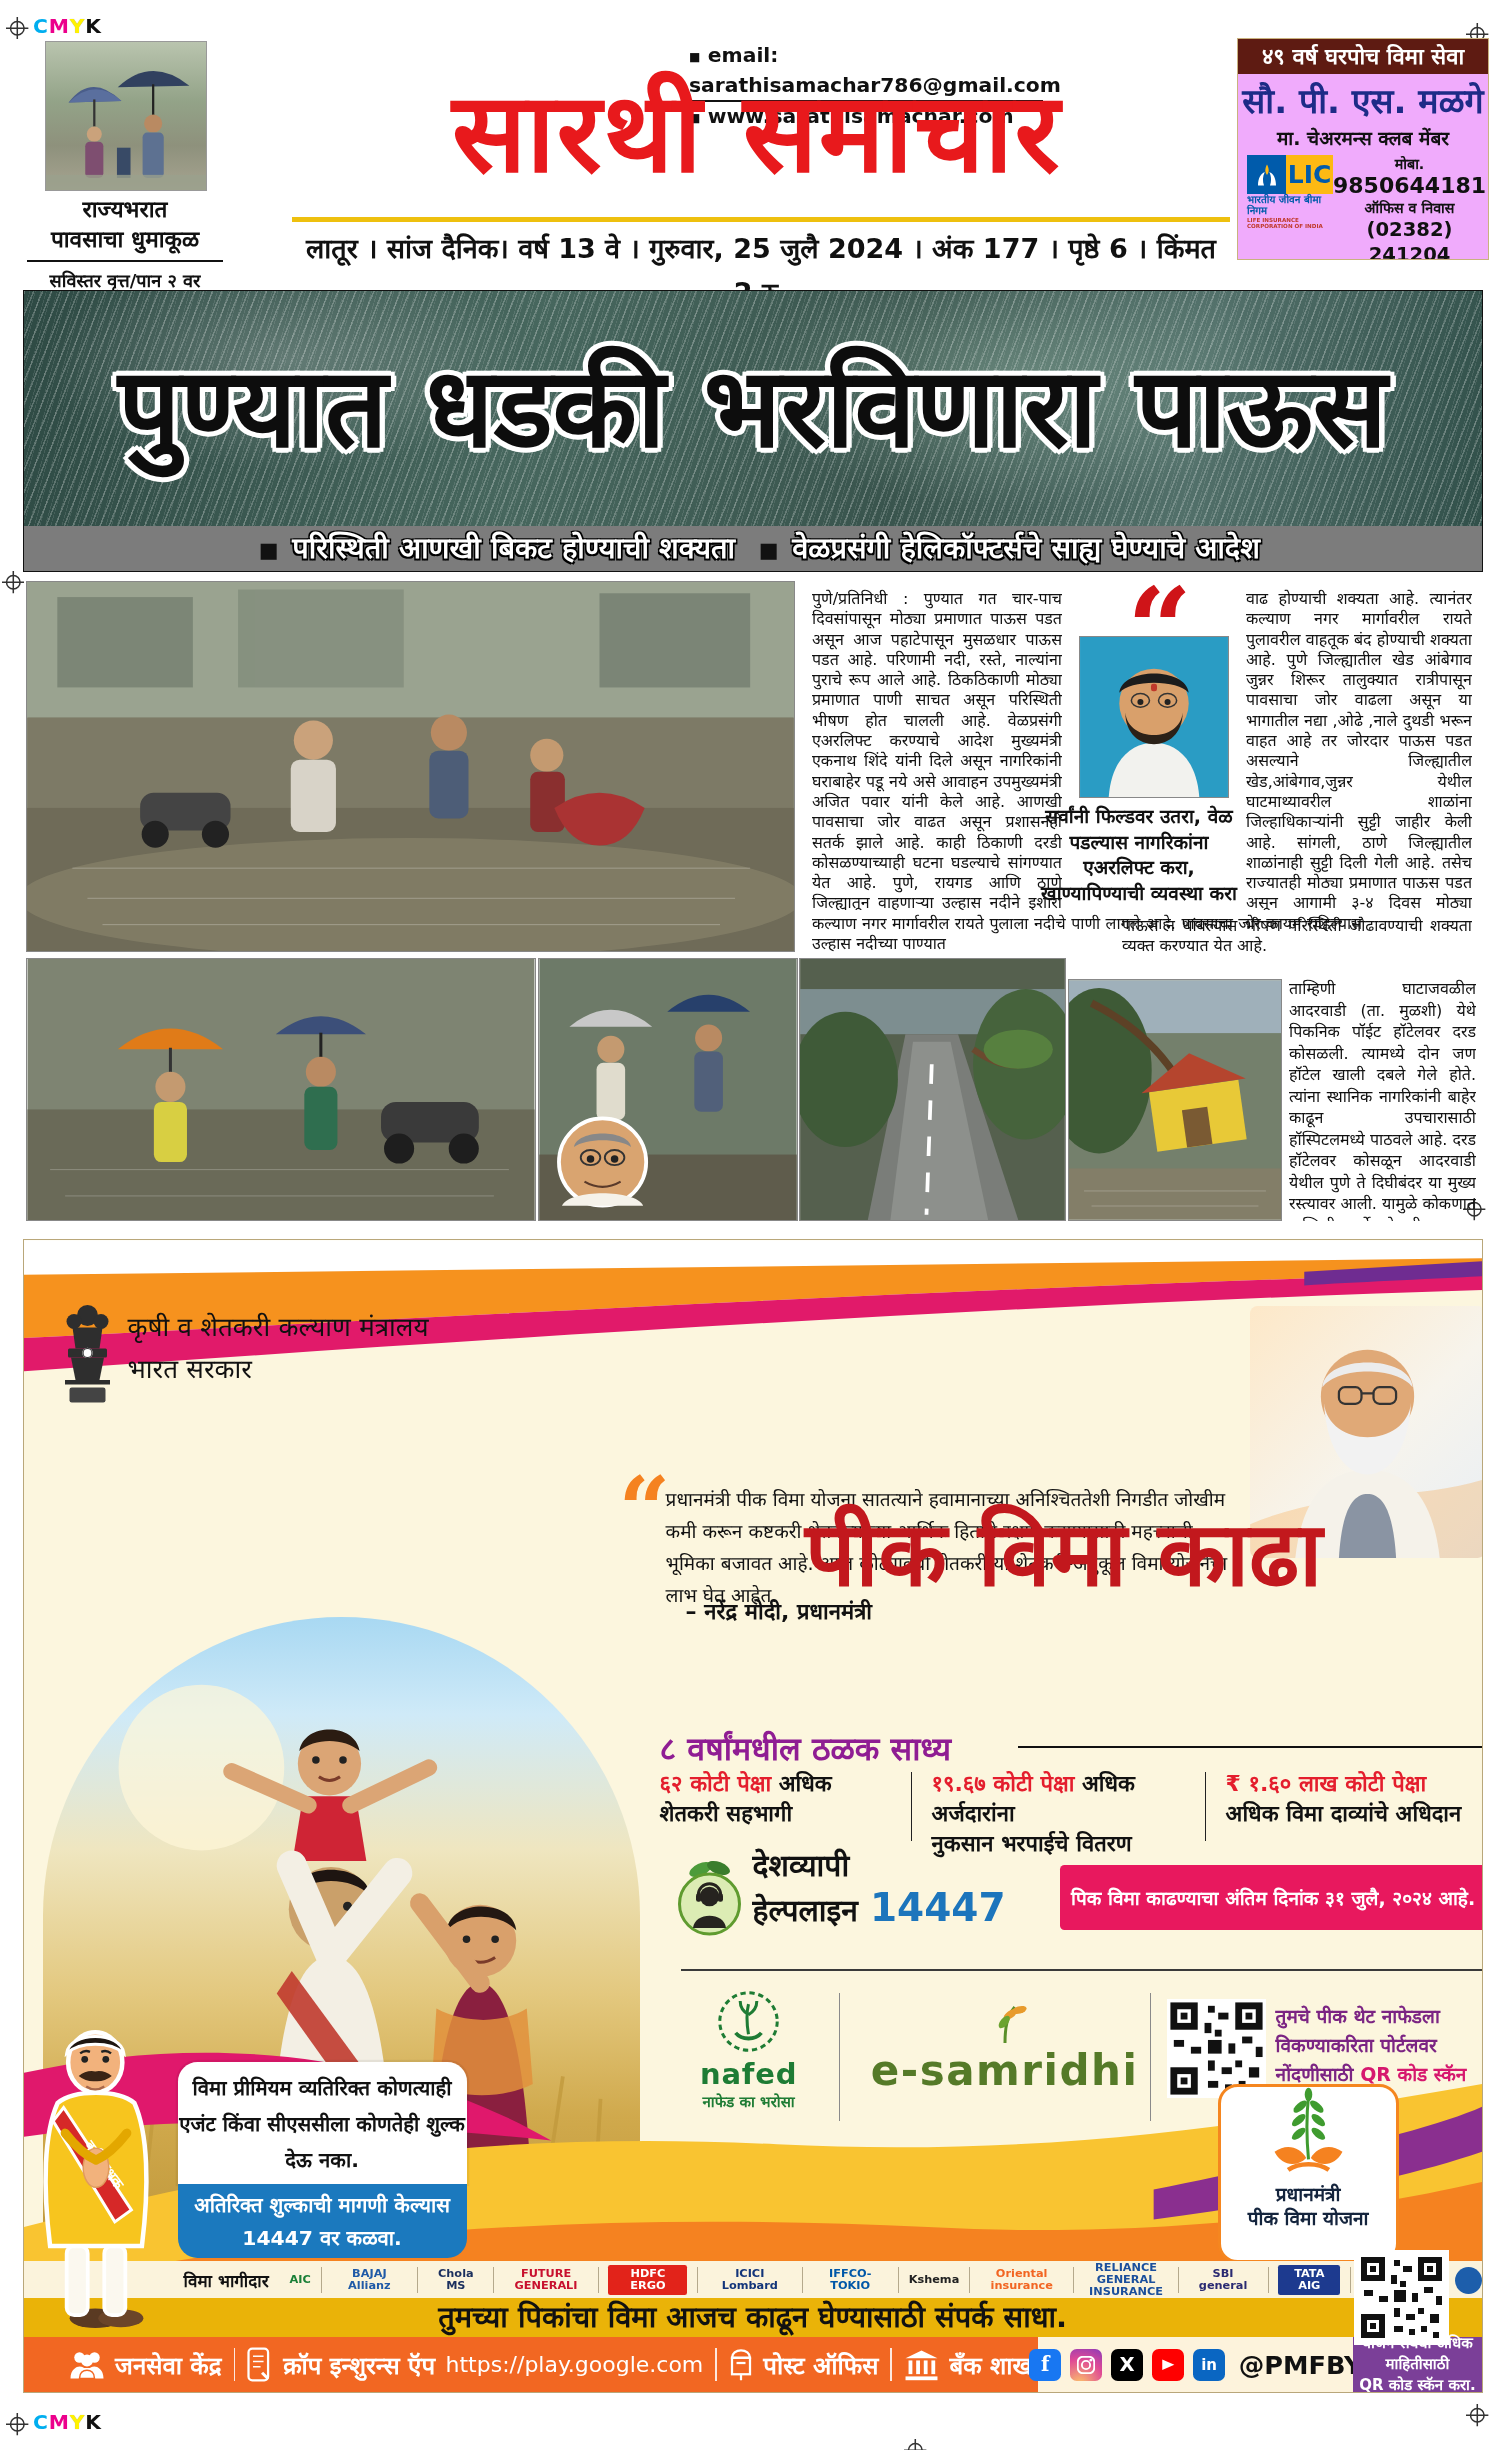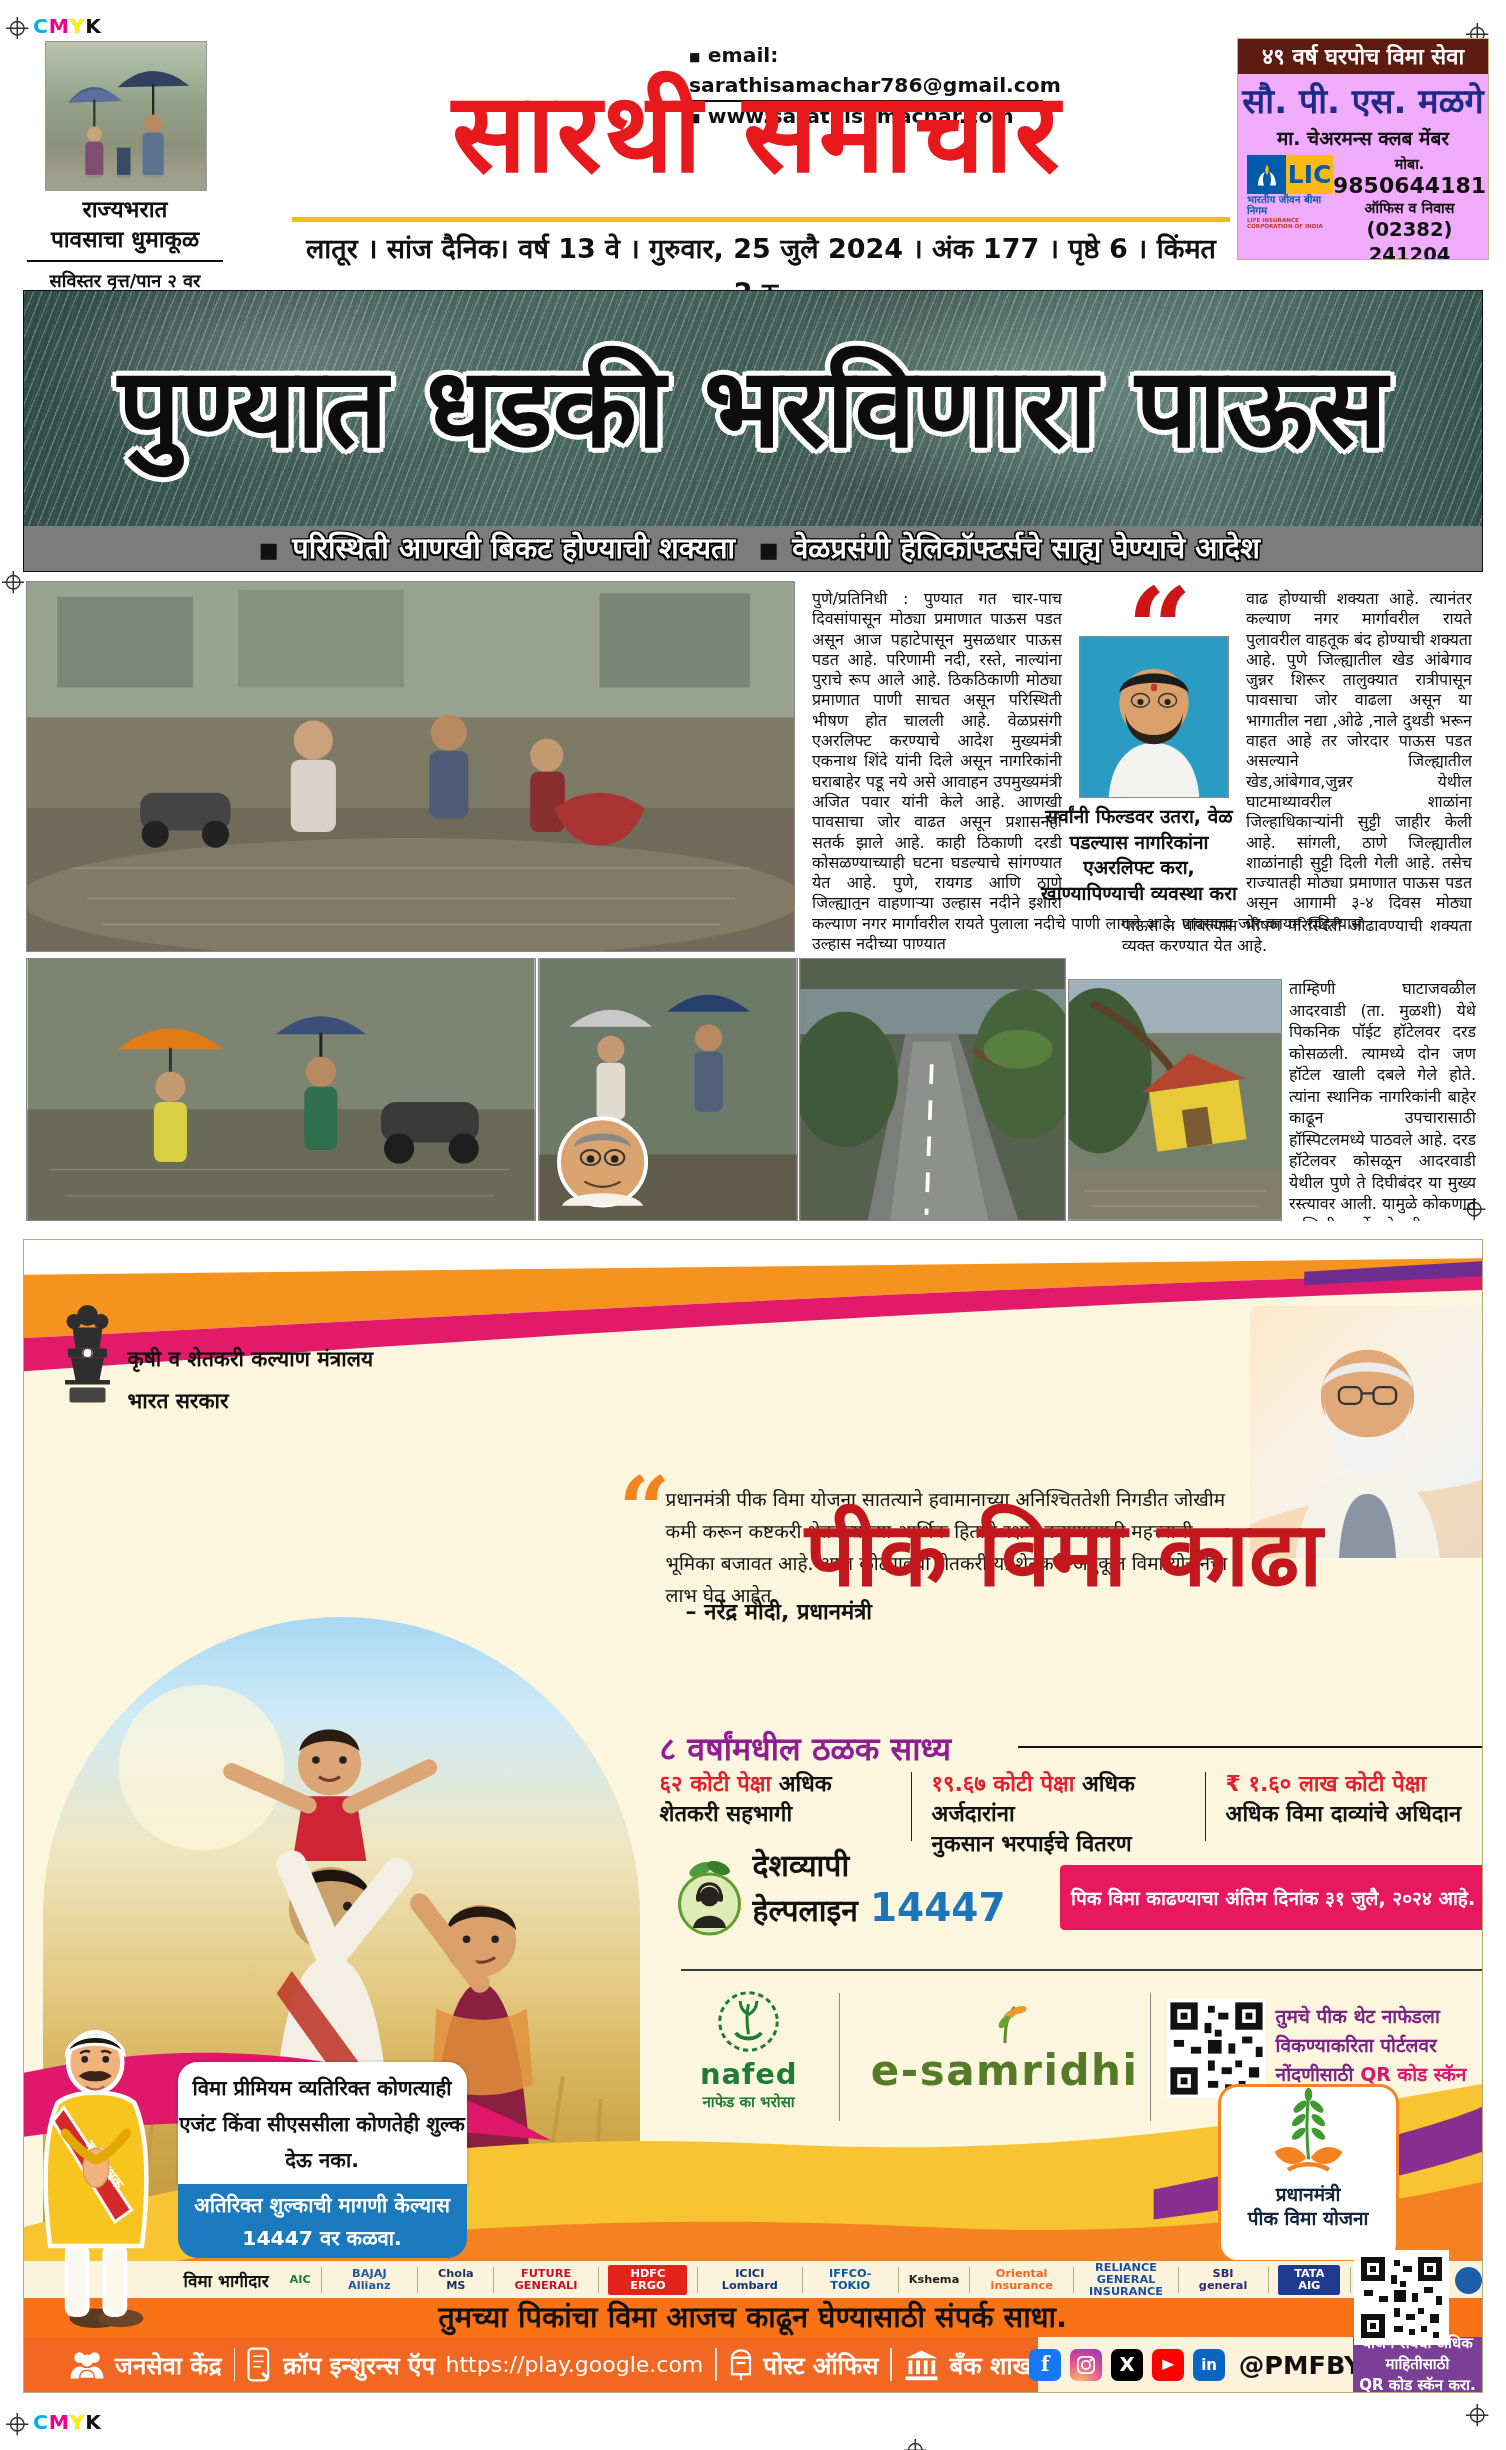--- a/index.html
+++ b/index.html
@@ -51,21 +51,21 @@
     font-size:29px;font-weight:bold;line-height:44px;
     text-shadow:-1.5px -1.5px 0 #000,1.5px -1.5px 0 #000,-1.5px 1.5px 0 #000,1.5px 1.5px 0 #000;}
   .substrip .sq{color:#111;text-shadow:none;font-size:21px;vertical-align:middle;margin:0 13.6px;}
   .photo{border:0.8px solid #888;overflow:hidden;}
   .body-txt{font-size:16px;line-height:20.3px;text-align:justify;font-weight:500;overflow:hidden;}
   .side-txt{font-size:16px;line-height:21.5px;text-align:justify;font-weight:500;overflow:hidden;}
   .qmark{font-family:"DejaVu Serif",serif;font-size:113px;font-weight:bold;color:#cf1418;line-height:68px;}
   .quote-t{font-size:19px;line-height:25.6px;font-weight:bold;text-align:center;}
   
   .ad{background:#fcf6de;border:0.8px solid #b9a77a;overflow:hidden;}
-  .ministry{font-size:21px;font-weight:bold;line-height:42px;margin-top:32px;}
+  .ministry{font-size:26px;font-weight:normal;line-height:42px;}
   .oqmark{font-family:"DejaVu Serif",serif;font-size:90px;font-weight:bold;color:#f58220;line-height:53px;}
   .pmquote{font-size:19px;line-height:32px;font-weight:500;}
   .pmattr{font-size:22px;font-weight:bold;margin-left:20px;}
   .adhead{font-size:89px;font-weight:bold;color:#c2181d;line-height:113px;text-align:center;}
   .achv{font-size:32px;font-weight:bold;color:#8f1d93;}
   .achline{background:#111;height:2.3px;}
   .stat{font-size:22px;font-weight:bold;line-height:30px;}
   .stat .hl{color:#e41e2d;}
   .vdv{background:#222;width:1.5px;}
   .hl-label{font-size:30px;font-weight:bold;}
@@ -82,21 +82,21 @@
   .pmfbybox{background:#fff;border:3px solid #f5861f;border-radius:19.6px;text-align:center;}
   .pmfbytxt{font-size:19px;font-weight:bold;line-height:24px;color:#14243d;}
   .wbox{background:#fff;border-radius:19.6px 19.6px 0 0;font-size:20.3px;font-weight:bold;line-height:36px;
         text-align:center;padding-top:7.5px;box-shadow:0 0 0 2.3px rgba(0,0,0,.06);}
   .bbox{background:#1b79be;border-radius:0 0 19.6px 19.6px;color:#fff;font-size:20.3px;font-weight:bold;
         line-height:33px;text-align:center;padding-top:4.5px;}
   .pstrip{background:#fbf3dc;display:flex;align-items:center;gap:9.8px;padding-left:160px;box-sizing:border-box;}
   .plabel{font-size:17px;font-weight:bold;white-space:nowrap;margin-right:11px;}
   .plogo{font-size:11.3px;font-weight:bold;line-height:12px;text-align:center;max-width:84px;}
   .pdiv{width:0.8px;height:25.6px;background:#b5a98c;flex:none;}
-  .ystrip{background:#f97316;font-size:29px;font-weight:bold;line-height:39px;text-align:center;color:#111;}
+  .ystrip{background:#eab308;font-size:29px;font-weight:bold;line-height:39px;text-align:center;color:#111;}
   .ostrip{background:#f26722;display:flex;align-items:center;color:#fff;}
   .fgrp{display:flex;align-items:center;gap:10.5px;white-space:nowrap;}
   .ftxt{font-size:24px;font-weight:bold;}
   .furl{font-size:22px;font-weight:normal;}
   .fsep{width:1.5px;height:33px;background:rgba(255,255,255,.85);margin:0 12px;flex:none;}
   .cream{background:#fdf3dc;height:100%;display:flex;align-items:center;justify-content:center;gap:9px;}
   .pmfbytag{font-size:25.6px;font-weight:bold;color:#111;margin-left:4.5px;}
   .pplbox{background:#7b3f98;height:100%;color:#fff;font-size:15px;font-weight:bold;line-height:21px;
           display:flex;flex-direction:column;align-items:center;justify-content:center;text-align:center;}
   .sic{width:32px;height:32px;border-radius:6.8px;display:flex;align-items:center;justify-content:center;

